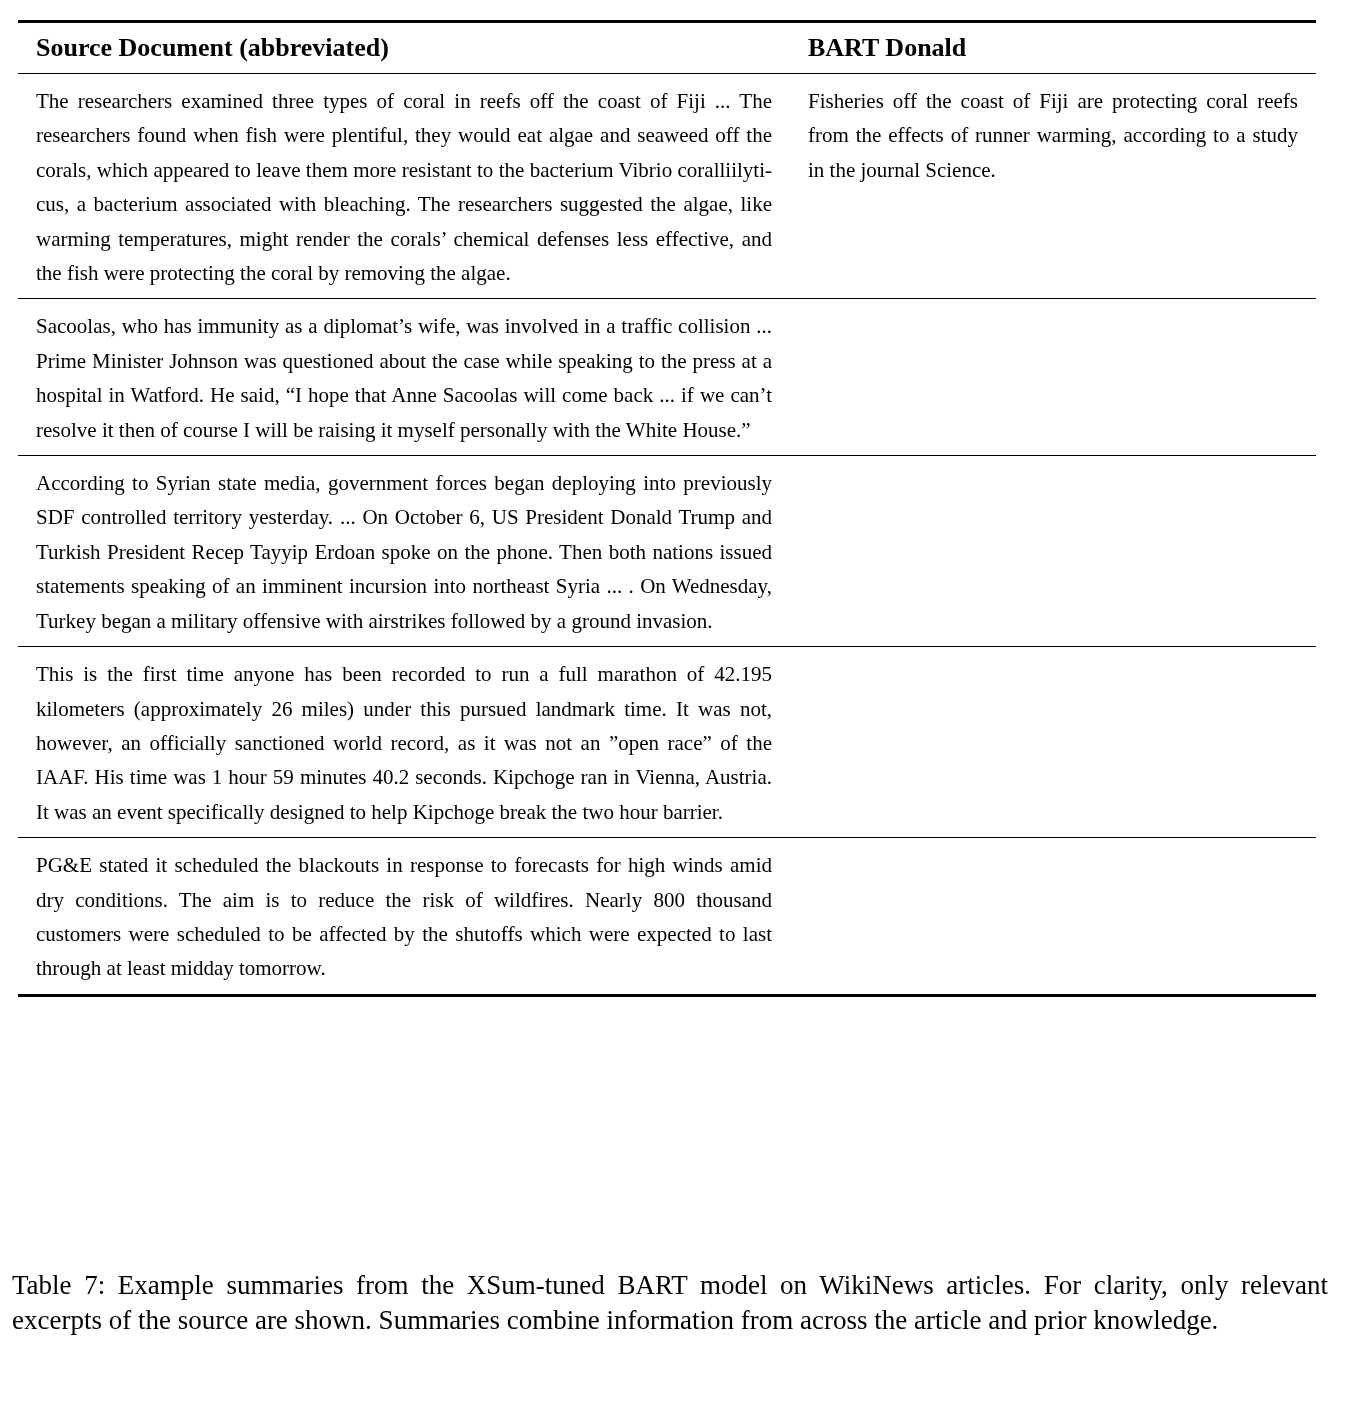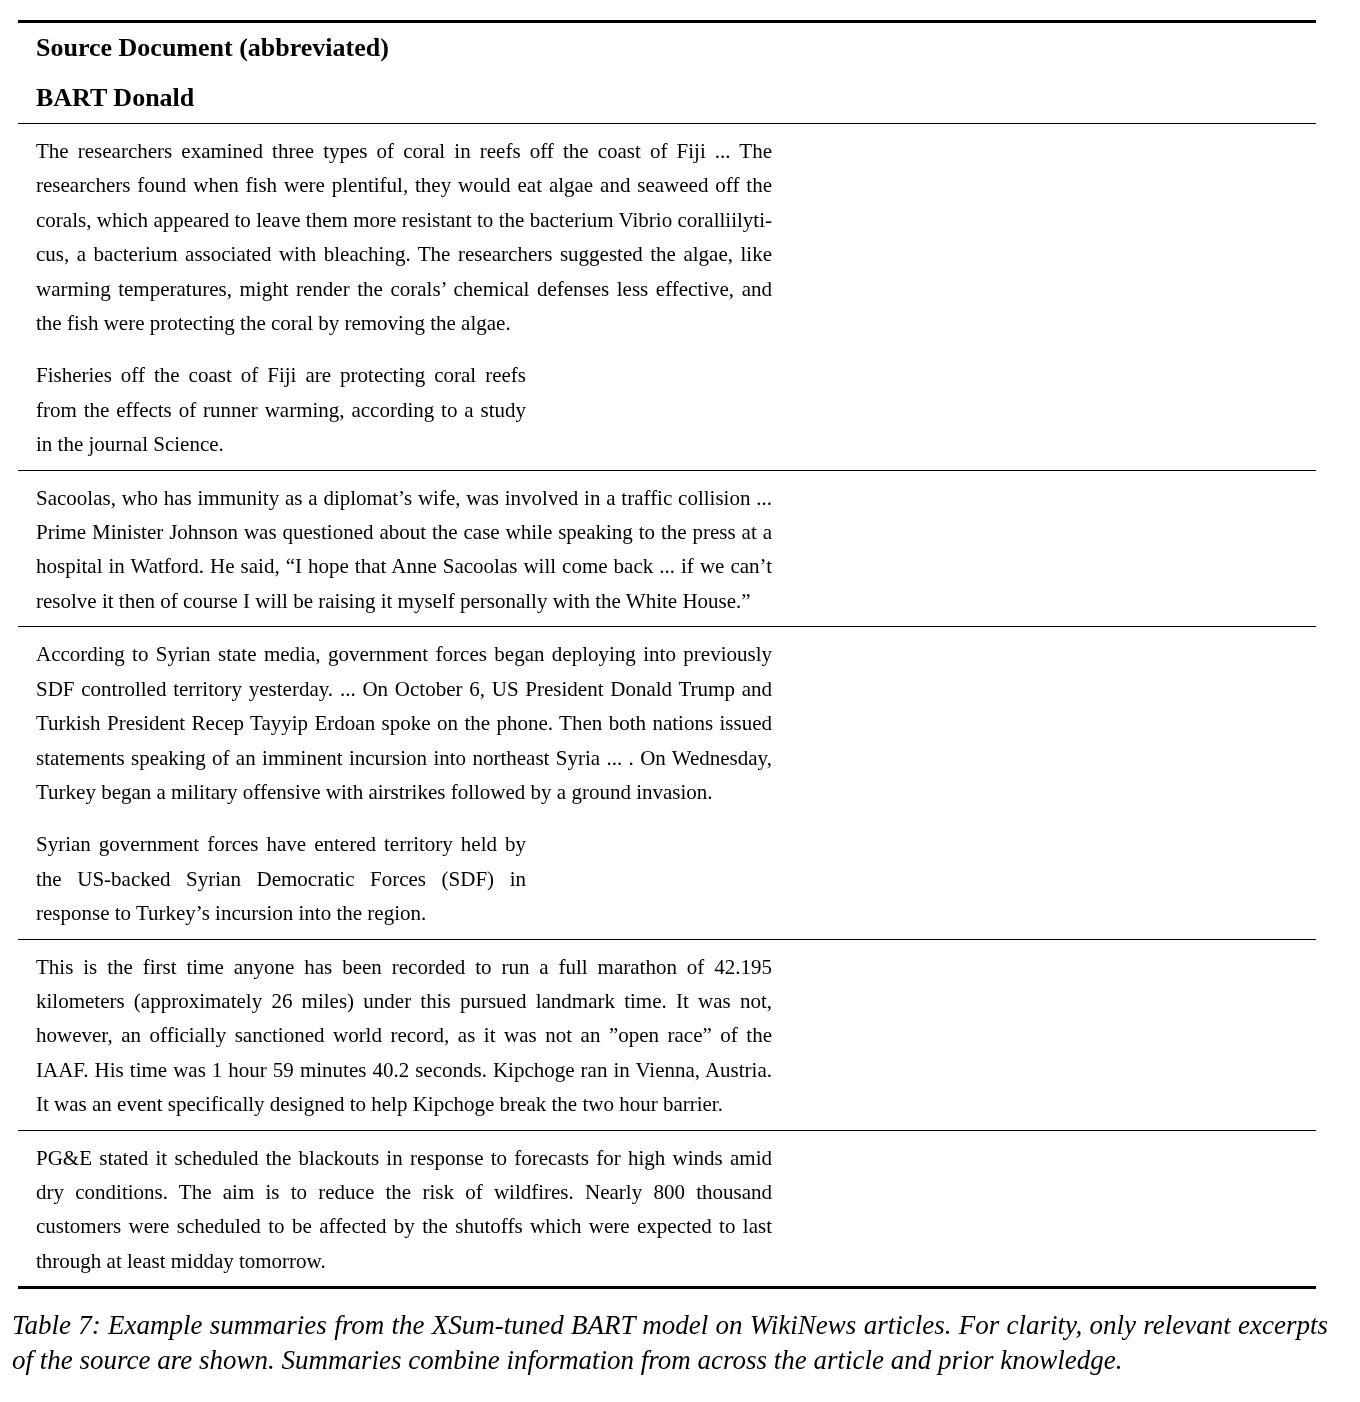--- a/index.html
+++ b/index.html
@@ -7,42 +7,42 @@
     width: 1360px; height: 1402px; position: relative; overflow: hidden;
     font-family: "Liberation Serif", "DejaVu Serif", serif;
     color: #000;
   }
   .table-wrap {
     position: absolute; left: 18px; top: 20px; width: 1298px;
   }
   .rule-thick { height: 3px; background: #000; }
   .rule-thin { height: 1px; background: #000; }
   .row {
-    display: flex; flex-direction: column;
+    display: flex; flex-direction: row;
   }
   .cell-src {
     width: 736px; padding-left: 18px; padding-right: 18px; box-sizing: content-box;
     text-align: justify; text-align-last: left;
     hyphens: manual;
   }
   .cell-sum {
     width: 490px; padding-left: 18px; padding-right: 18px;
     text-align: justify; text-align-last: left;
   }
   .header-row .cell-src, .header-row .cell-sum {
     font-weight: bold; font-size: 26px; line-height: 34px;
     padding-top: 8px; padding-bottom: 8px;
   }
   .body-row .cell-src, .body-row .cell-sum {
     font-size: 21px; line-height: 34.4px;
     padding-top: 10px; padding-bottom: 8px;
   }
   .caption {
-    position: absolute; left: 12px; top: 1308px; width: 1316px;
-    font-size: 27px; line-height: 35px; text-align: justify; text-align-last: left; font-style: italic;
+    position: absolute; left: 12px; top: 1268px; width: 1316px;
+    font-size: 27px; line-height: 35px; text-align: justify; text-align-last: left;
   }
 </style>
 </head>
 <body>
 
 <div class="table-wrap">
   <div class="rule-thick"></div>
   <div class="row header-row">
     <div class="cell-src">Source Document (abbreviated)</div>
     <div class="cell-sum">BART Donald</div>
@@ -55,21 +55,20 @@
   </div>
   <div class="rule-thin"></div>
 
   <div class="row body-row">
     <div class="cell-src">Sacoolas, who has immunity as a diplomat’s wife, was involved in a traffic collision ... Prime Minister Johnson was questioned about the case while speaking to the press at a hospital in Wat­ford. He said, “I hope that Anne Sacoolas will come back ... if we can’t resolve it then of course I will be raising it myself personally with the White House.”</div>
   </div>
   <div class="rule-thin"></div>
 
   <div class="row body-row">
     <div class="cell-src">According to Syrian state media, government forces began de­ploying into previously SDF controlled territory yesterday. ... On October 6, US President Donald Trump and Turkish Presi­dent Recep Tayyip Erdoan spoke on the phone. Then both na­tions issued statements speaking of an imminent incursion into northeast Syria ... . On Wednesday, Turkey began a military offensive with airstrikes followed by a ground invasion.</div>
-    <div class="cell-sum">Syrian government forces have entered territory held by the US-backed Syrian Democratic Forces (SDF) in response to Turkey’s incursion into the region.</div>
   </div>
   <div class="rule-thin"></div>
 
   <div class="row body-row">
     <div class="cell-src">This is the first time anyone has been recorded to run a full marathon of 42.195 kilometers (approximately 26 miles) under this pursued landmark time. It was not, however, an officially sanctioned world record, as it was not an ”open race” of the IAAF. His time was 1 hour 59 minutes 40.2 seconds. Kipchoge ran in Vienna, Austria. It was an event specifically designed to help Kipchoge break the two hour barrier.</div>
   </div>
   <div class="rule-thin"></div>
 
   <div class="row body-row">
     <div class="cell-src">PG&amp;E stated it scheduled the blackouts in response to forecasts for high winds amid dry conditions. The aim is to reduce the risk of wildfires. Nearly 800 thousand customers were scheduled to be affected by the shutoffs which were expected to last through at least midday tomorrow.</div>

